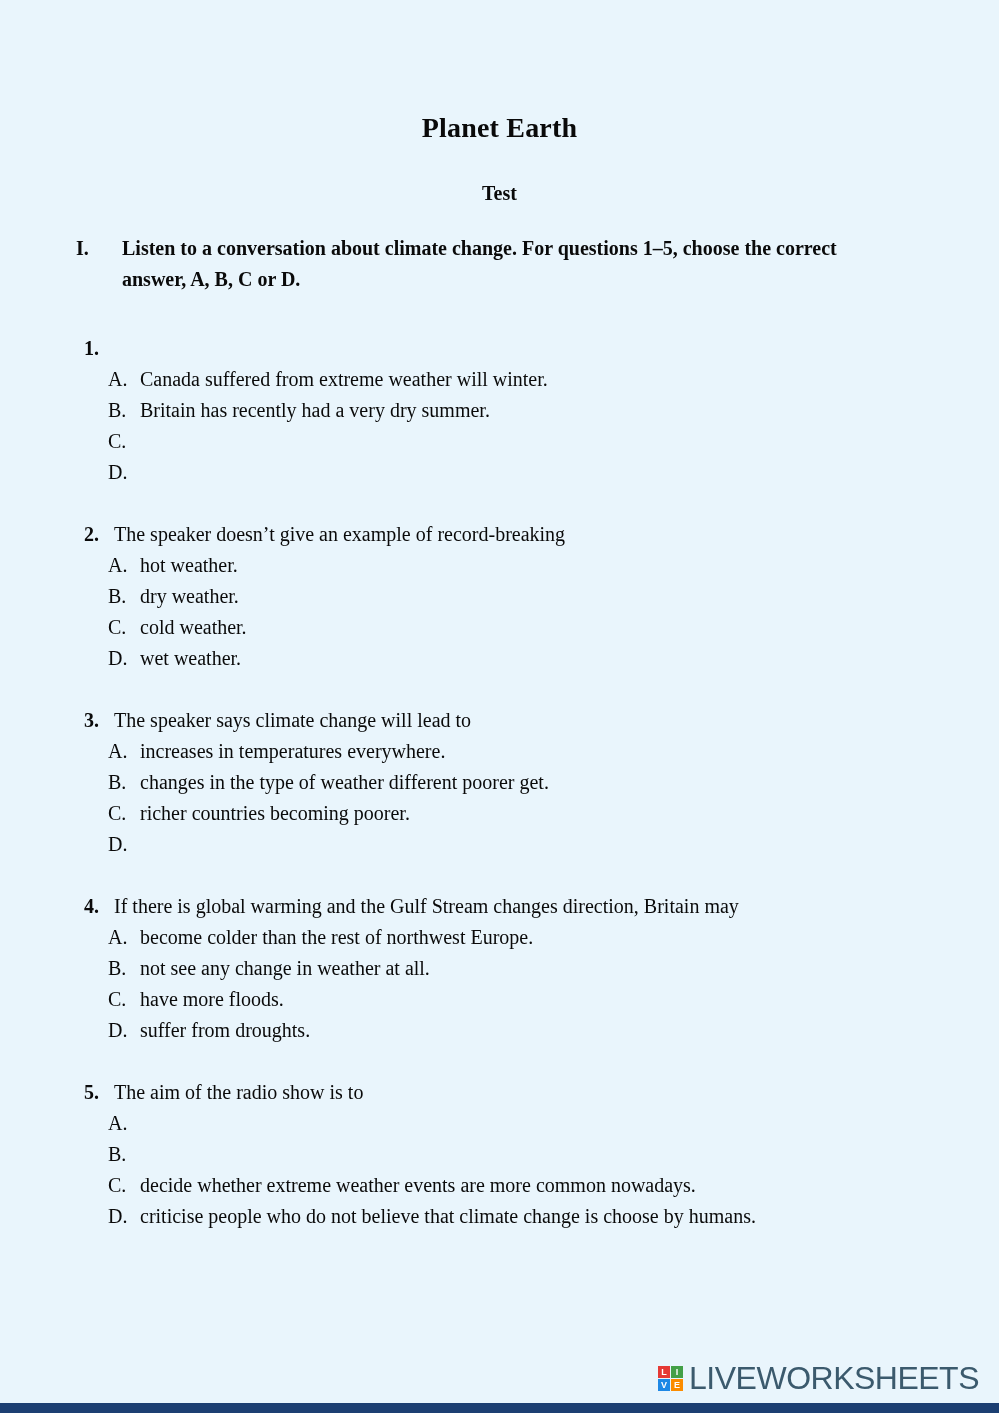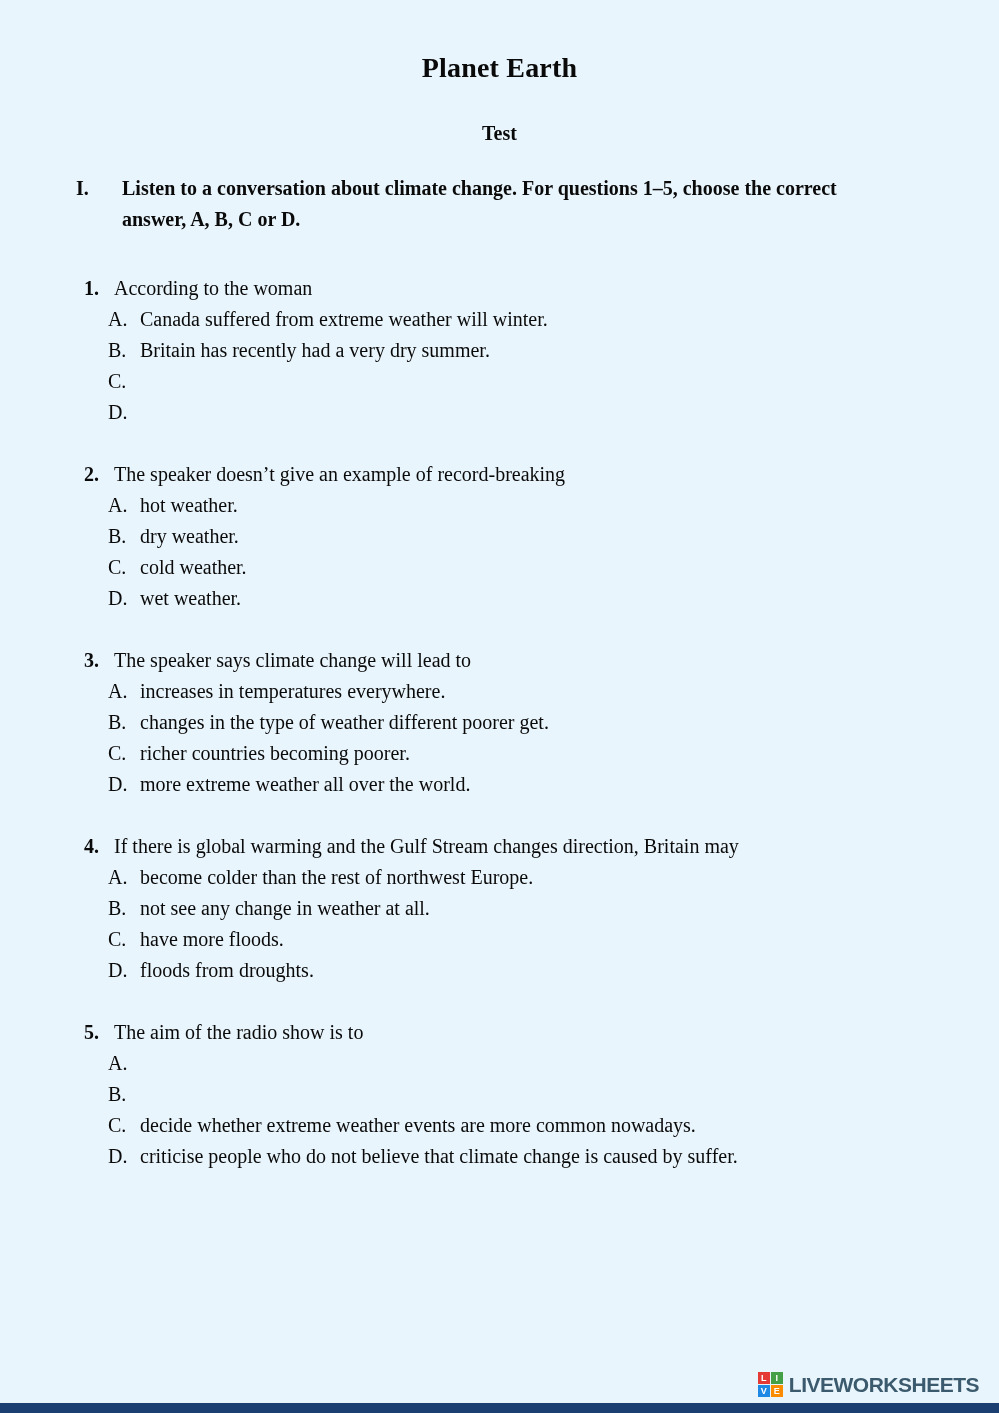--- a/index.html
+++ b/index.html
@@ -15,21 +15,21 @@
   .page {
     width: 100%;
     height: 100%;
     position: relative;
   }
   .title {
     text-align: center;
     font-size: 28px;
     font-weight: bold;
     margin: 0;
-    padding-top: 52px;
+    padding-top: 112px;
     letter-spacing: 0.2px;
   }
   .subtitle {
     text-align: center;
     font-size: 20px;
     font-weight: bold;
     margin: 12px;
     padding-top: 26px;
   }
   .section-heading {
@@ -71,22 +71,22 @@
     height: 12px;
     color: #ffffff;
     font-family: "Liberation Sans", sans-serif;
     font-weight: bold;
     font-size: 9px;
     line-height: 12px;
     text-align: center;
   }
   .brand-text {
     font-family: "Liberation Sans", sans-serif;
-    font-weight: bold;
-    font-size: 21px;
+    font-weight: normal;
+    font-size: 32px;
     letter-spacing: -0.5px;
   }
   .bottom-bar {
     position: absolute;
     left: 0;
     bottom: 0;
     width: 100%;
     height: 10px;
   }
 </style>
@@ -101,21 +101,20 @@
   <div class="section-heading">
     <span class="section-numeral">I.</span>
     <span class="section-instructions">Listen to a conversation about climate change. For questions 1–5, choose the correct answer, A, B, C or D.</span>
   </div>
 
   <div class="questions">
 
     <div class="question">
       <div class="q-head">
         <span class="q-num">1.</span>
-        <span class="q-text">According to the woman</span>
       </div>
       <div class="option">
         <span class="opt-letter">A.</span>
         <span class="opt-text">Canada suffered from extreme weather will winter.</span>
       </div>
       <div class="option">
         <span class="opt-letter">B.</span>
         <span class="opt-text">Britain has recently had a very dry summer.</span>
       </div>
       <div class="option">
@@ -161,21 +160,20 @@
       <div class="option">
         <span class="opt-letter">B.</span>
         <span class="opt-text">changes in the type of weather different poorer get.</span>
       </div>
       <div class="option">
         <span class="opt-letter">C.</span>
         <span class="opt-text">richer countries becoming poorer.</span>
       </div>
       <div class="option">
         <span class="opt-letter">D.</span>
-        <span class="opt-text">more extreme weather all over the world.</span>
       </div>
     </div>
 
     <div class="question">
       <div class="q-head">
         <span class="q-num">4.</span>
         <span class="q-text">If there is global warming and the Gulf Stream changes direction, Britain may</span>
       </div>
       <div class="option">
         <span class="opt-letter">A.</span>
@@ -184,42 +182,42 @@
       <div class="option">
         <span class="opt-letter">B.</span>
         <span class="opt-text">not see any change in weather at all.</span>
       </div>
       <div class="option">
         <span class="opt-letter">C.</span>
         <span class="opt-text">have more floods.</span>
       </div>
       <div class="option">
         <span class="opt-letter">D.</span>
-        <span class="opt-text">floods from droughts.</span>
+        <span class="opt-text">suffer from droughts.</span>
       </div>
     </div>
 
     <div class="question">
       <div class="q-head">
         <span class="q-num">5.</span>
         <span class="q-text">The aim of the radio show is to</span>
       </div>
       <div class="option">
         <span class="opt-letter">A.</span>
       </div>
       <div class="option">
         <span class="opt-letter">B.</span>
       </div>
       <div class="option">
         <span class="opt-letter">C.</span>
         <span class="opt-text">decide whether extreme weather events are more common nowadays.</span>
       </div>
       <div class="option">
         <span class="opt-letter">D.</span>
-        <span class="opt-text">criticise people who do not believe that climate change is caused by suffer.</span>
+        <span class="opt-text">criticise people who do not believe that climate change is choose by humans.</span>
       </div>
     </div>
 
   </div>
 
   <a class="footer">
     <span class="logo-grid">
       <span class="logo-square" style="background: rgb(229, 57, 53);">L</span>
       <span class="logo-square" style="background: rgb(67, 160, 71);">I</span>
       <span class="logo-square" style="background: rgb(30, 136, 229);">V</span>

